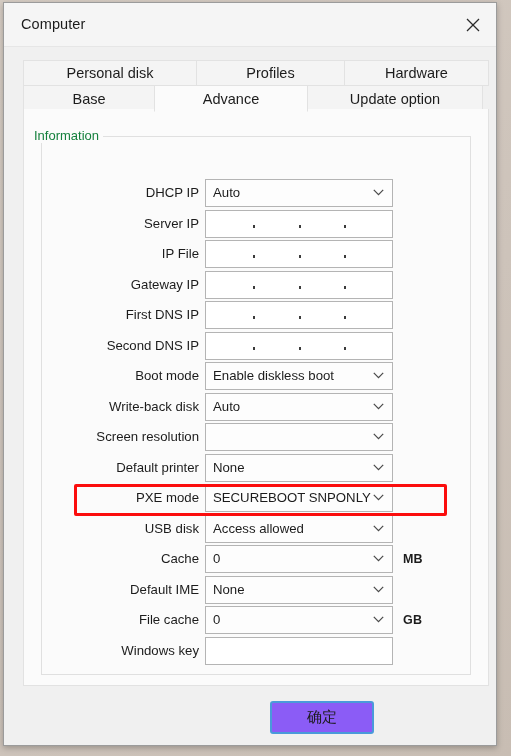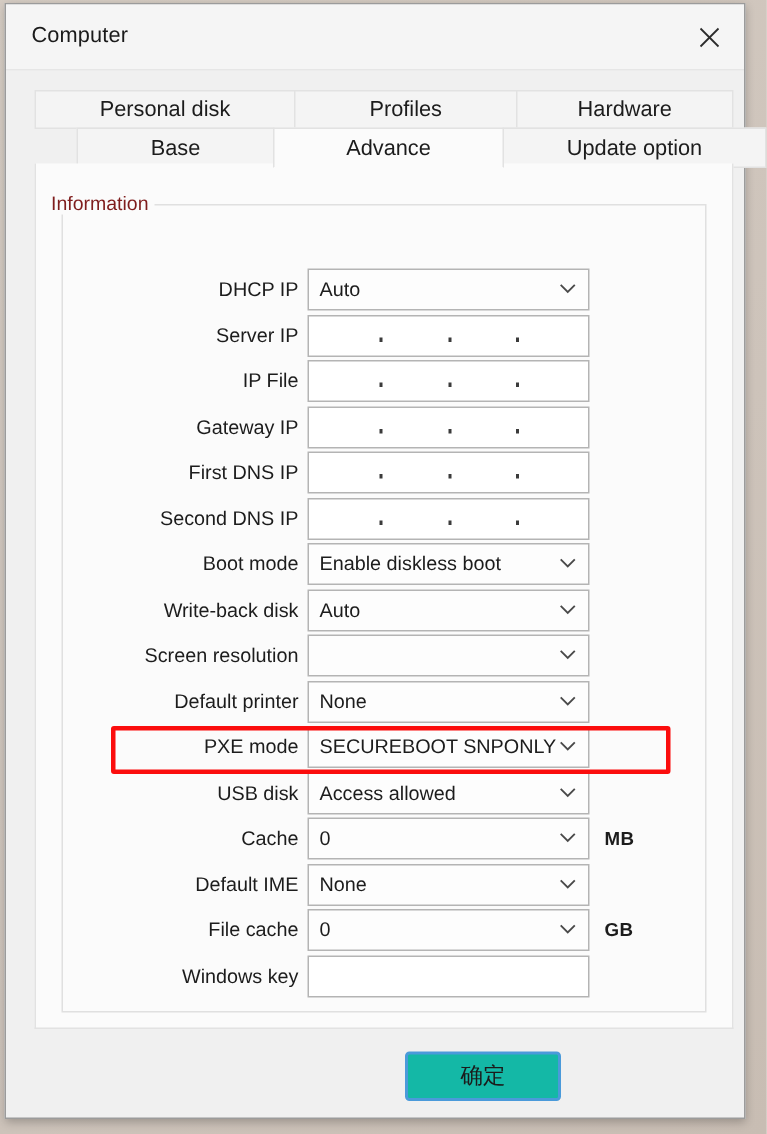--- a/index.html
+++ b/index.html
@@ -76,21 +76,21 @@
     box-sizing: border-box;
     display: flex;
     align-items: center;
     justify-content: center;
     font-size: 14.5px;
     color: #1c1c1c;
     white-space: nowrap;
     cursor: default;
   }
   .tab.row1 { top: 0; height: 26px; }
-  .tab.row2 { top: 25px; height: 27px; margin-left: 28px; }
+  .tab.row2 { top: 25px; height: 27px; }
   .tab.selected {
     background: #fbfbfb;
     border-color: #e2e2e2;
     border-bottom: 1px solid #fbfbfb;
     z-index: 5;
   }
 
   
   .tabpage {
     position: absolute;
@@ -114,21 +114,21 @@
     border: 1px solid #e0e0e0;
     box-sizing: border-box;
   }
   .group-legend {
     position: absolute;
     left: 26px;
     top: 125px;
     background: #fbfbfb;
     padding: 0 4px;
     font-size: 13px;
-    color: #7f1d1d;
+    color: #15803d;
     z-index: 3;
     white-space: nowrap;
   }
 
   
   .form {
     position: absolute;
     left: 0; top: 0;
     width: 466px;
   }
@@ -267,21 +267,21 @@
     box-sizing: border-box;
     display: flex;
     align-items: center;
     justify-content: center;
     font-size: 15px;
     color: #1b1b1b;
     cursor: default;
   }
   .btn.primary {
     border: 2px solid #4a9ada;
-    background: #14b8a6;
+    background: #8b5cf6;
   }
   .btn-ok   { left: 266px; width: 104px; }
   .btn-cancel { left: 385px; width: 102px; }
 </style>
 </head>
 <body>
 
 <div id="root">
 
   <div class="dialog">

